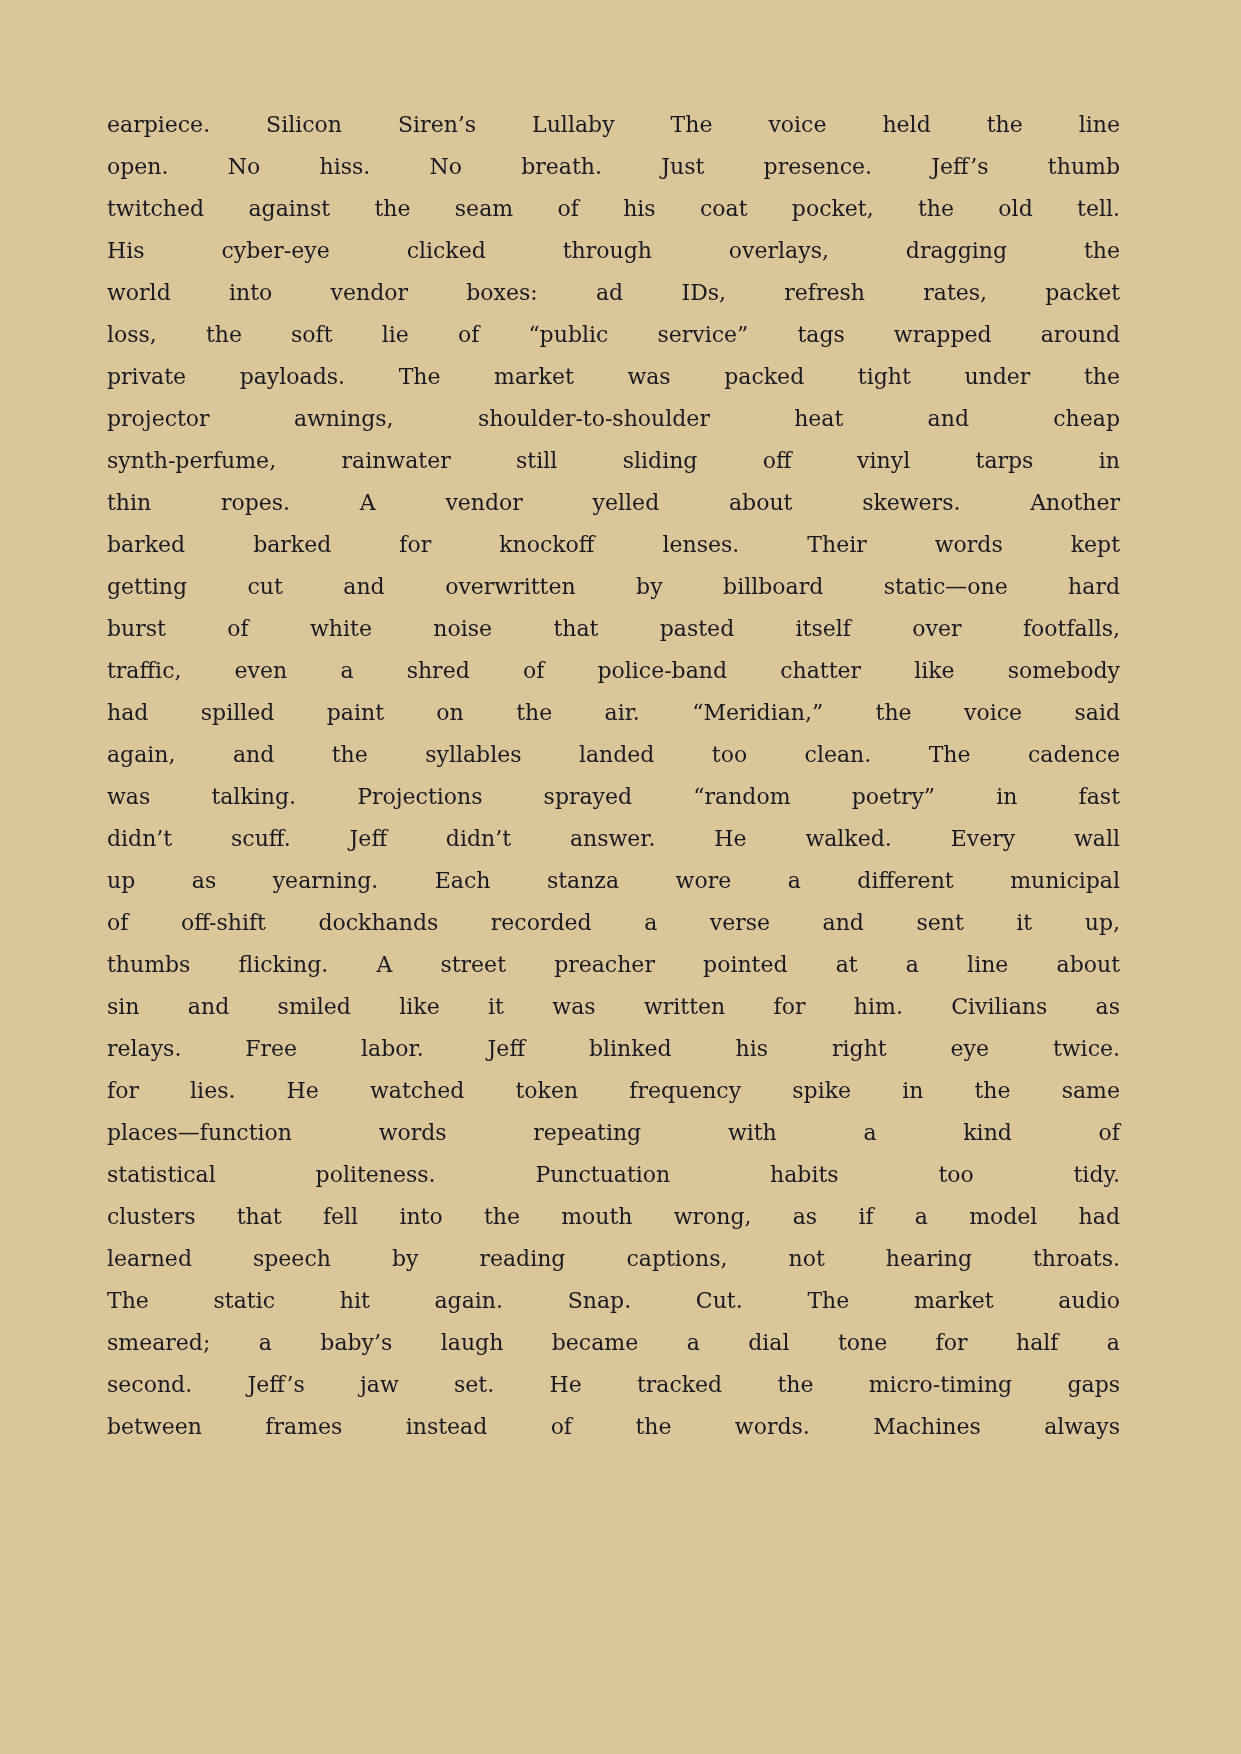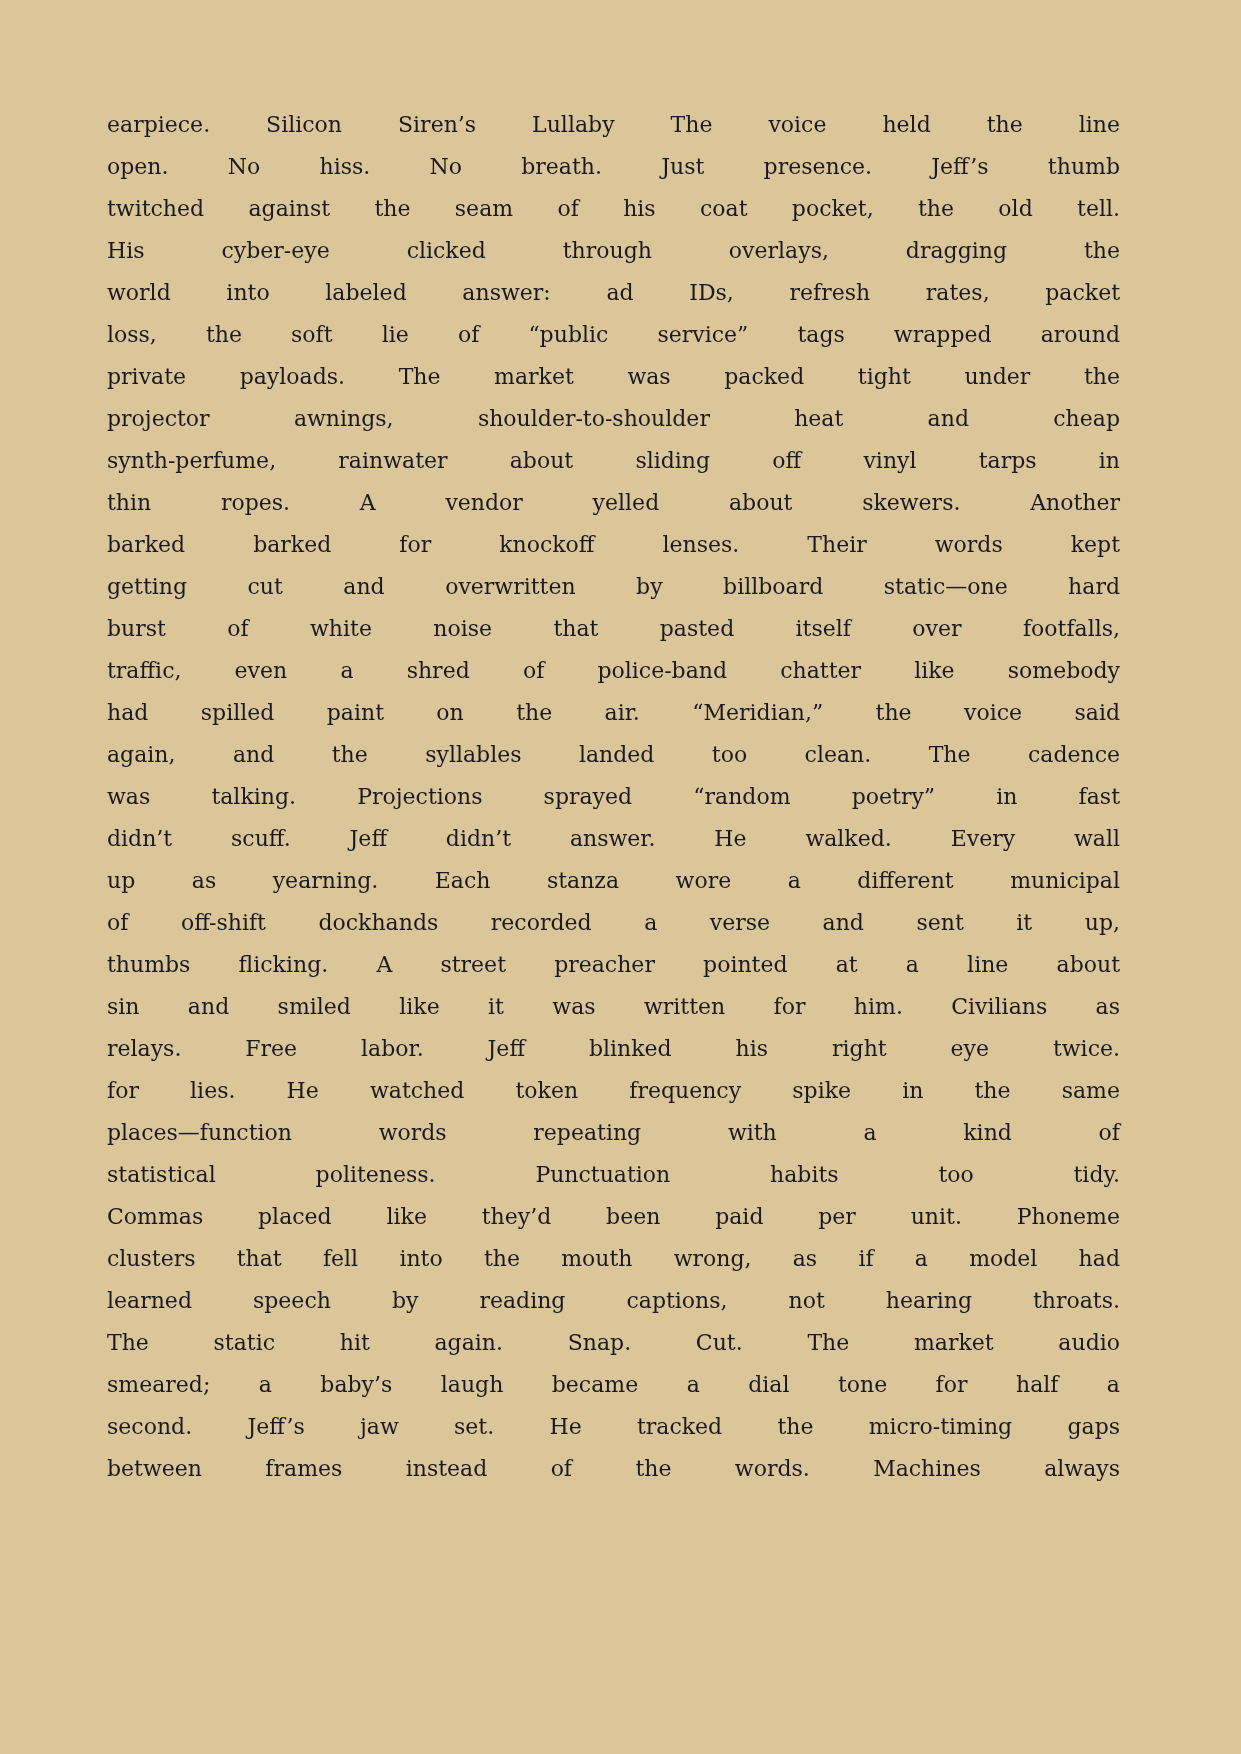--- a/index.html
+++ b/index.html
@@ -38,43 +38,42 @@
 </style>
 </head>
 <body>
 
 <div class="page">
   <div class="text-block">
       <div class="line">earpiece. Silicon Siren’s Lullaby The voice held the line</div>
       <div class="line">open. No hiss. No breath. Just presence. Jeff’s thumb</div>
       <div class="line">twitched against the seam of his coat pocket, the old tell.</div>
       <div class="line">His cyber-eye clicked through overlays, dragging the</div>
-      <div class="line">world into labeled answer: ad IDs, refresh rates, packet</div>
+      <div class="line">world into vendor boxes: ad IDs, refresh rates, packet</div>
       <div class="line">loss, the soft lie of “public service” tags wrapped around</div>
       <div class="line">private payloads. The market was packed tight under the</div>
       <div class="line">projector awnings, shoulder-to-shoulder heat and cheap</div>
-      <div class="line">synth-perfume, rainwater about sliding off vinyl tarps in</div>
+      <div class="line">synth-perfume, rainwater still sliding off vinyl tarps in</div>
       <div class="line">thin ropes. A vendor yelled about skewers. Another</div>
       <div class="line">barked barked for knockoff lenses. Their words kept</div>
       <div class="line">getting cut and overwritten by billboard static—one hard</div>
       <div class="line">burst of white noise that pasted itself over footfalls,</div>
       <div class="line">traffic, even a shred of police-band chatter like somebody</div>
       <div class="line">had spilled paint on the air. “Meridian,” the voice said</div>
       <div class="line">again, and the syllables landed too clean. The cadence</div>
       <div class="line">was talking. Projections sprayed “random poetry” in fast</div>
       <div class="line">didn’t scuff. Jeff didn’t answer. He walked. Every wall</div>
       <div class="line">up as yearning. Each stanza wore a different municipal</div>
       <div class="line">of off-shift dockhands recorded a verse and sent it up,</div>
       <div class="line">thumbs flicking. A street preacher pointed at a line about</div>
       <div class="line">sin and smiled like it was written for him. Civilians as</div>
       <div class="line">relays. Free labor. Jeff blinked his right eye twice.</div>
       <div class="line">for lies. He watched token frequency spike in the same</div>
       <div class="line">places—function words repeating with a kind of</div>
       <div class="line">statistical politeness. Punctuation habits too tidy.</div>
-      <div class="line">Commas placed like they’d been paid per unit. Phoneme</div>
       <div class="line">clusters that fell into the mouth wrong, as if a model had</div>
       <div class="line">learned speech by reading captions, not hearing throats.</div>
       <div class="line">The static hit again. Snap. Cut. The market audio</div>
       <div class="line">smeared; a baby’s laugh became a dial tone for half a</div>
       <div class="line">second. Jeff’s jaw set. He tracked the micro-timing gaps</div>
       <div class="line">between frames instead of the words. Machines always</div>
     </div>
 </div>
 
 </body></html>

